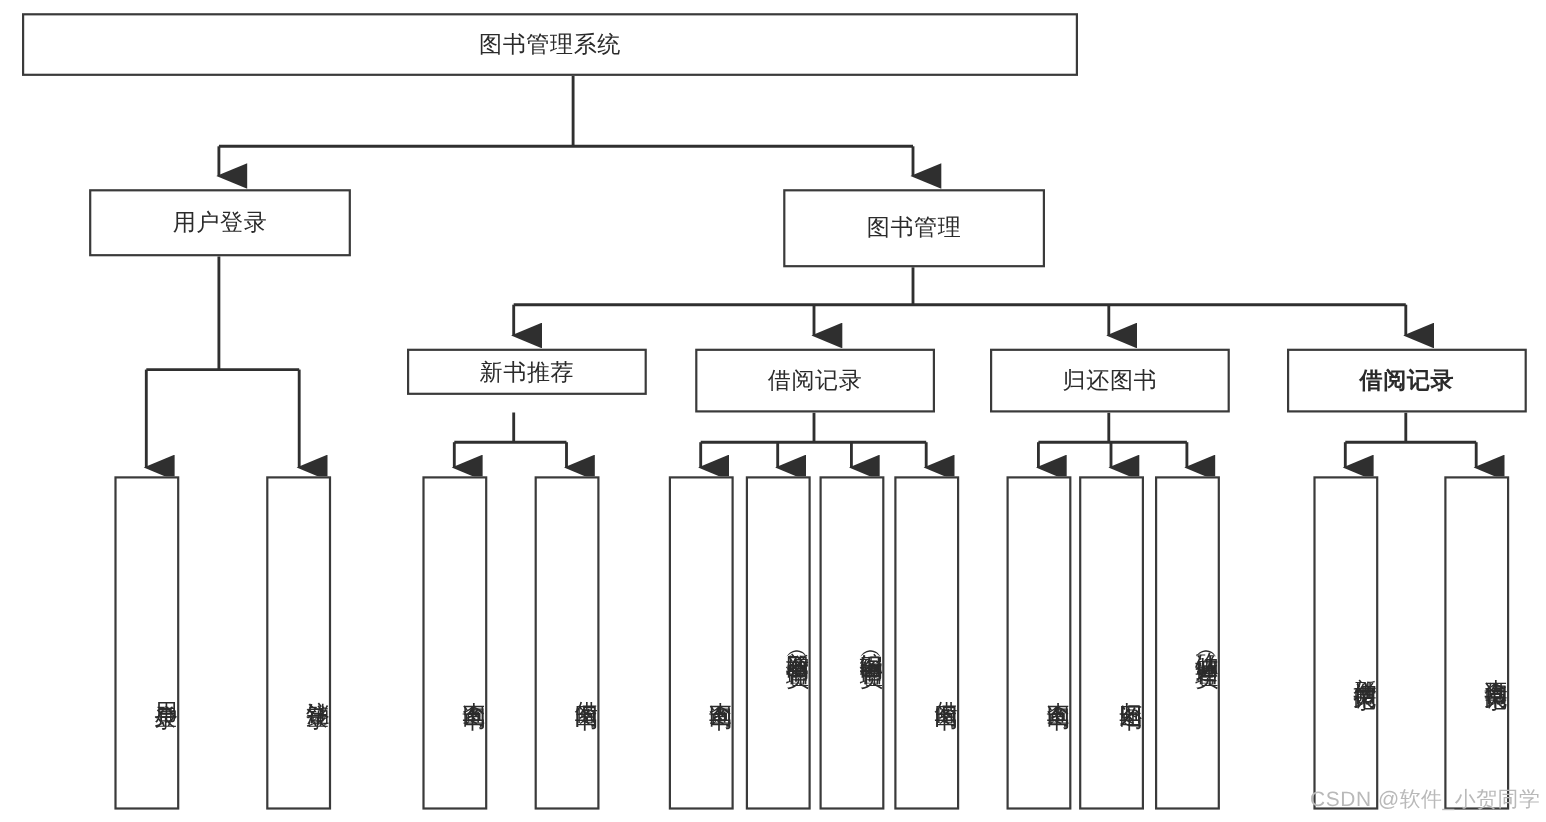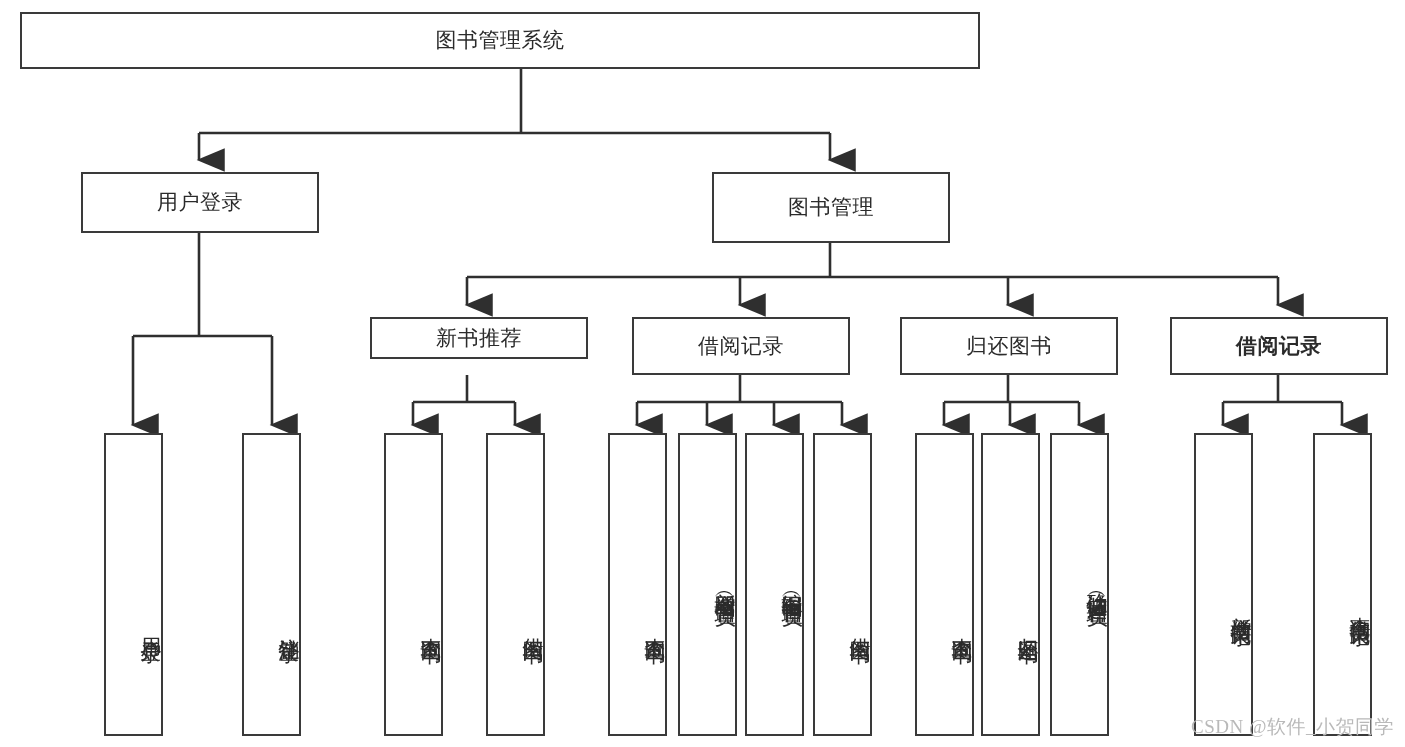--- a/index.html
+++ b/index.html
@@ -58,21 +58,21 @@
   }
   .node-root {
     font-size: 23px;
   }
   .watermark {
     position: absolute;
     color: #b9b9b9;
     font-size: 19px;
     white-space: nowrap;
     letter-spacing: 0.5px;
-    font-family: Liberation Serif, serif;
+    font-family: Liberation Sans, sans-serif;
   }
 </style>
 </head>
 <body>
 
 <div id="canvas">
 
   <svg class="wires" viewBox="0 0 1405 747" xmlns="http://www.w3.org/2000/svg">
     <defs>
       <marker id="arrow" viewBox="0 0 10 12" refX="5" refY="11" markerWidth="9" markerHeight="11" orient="auto-start-reverse">

